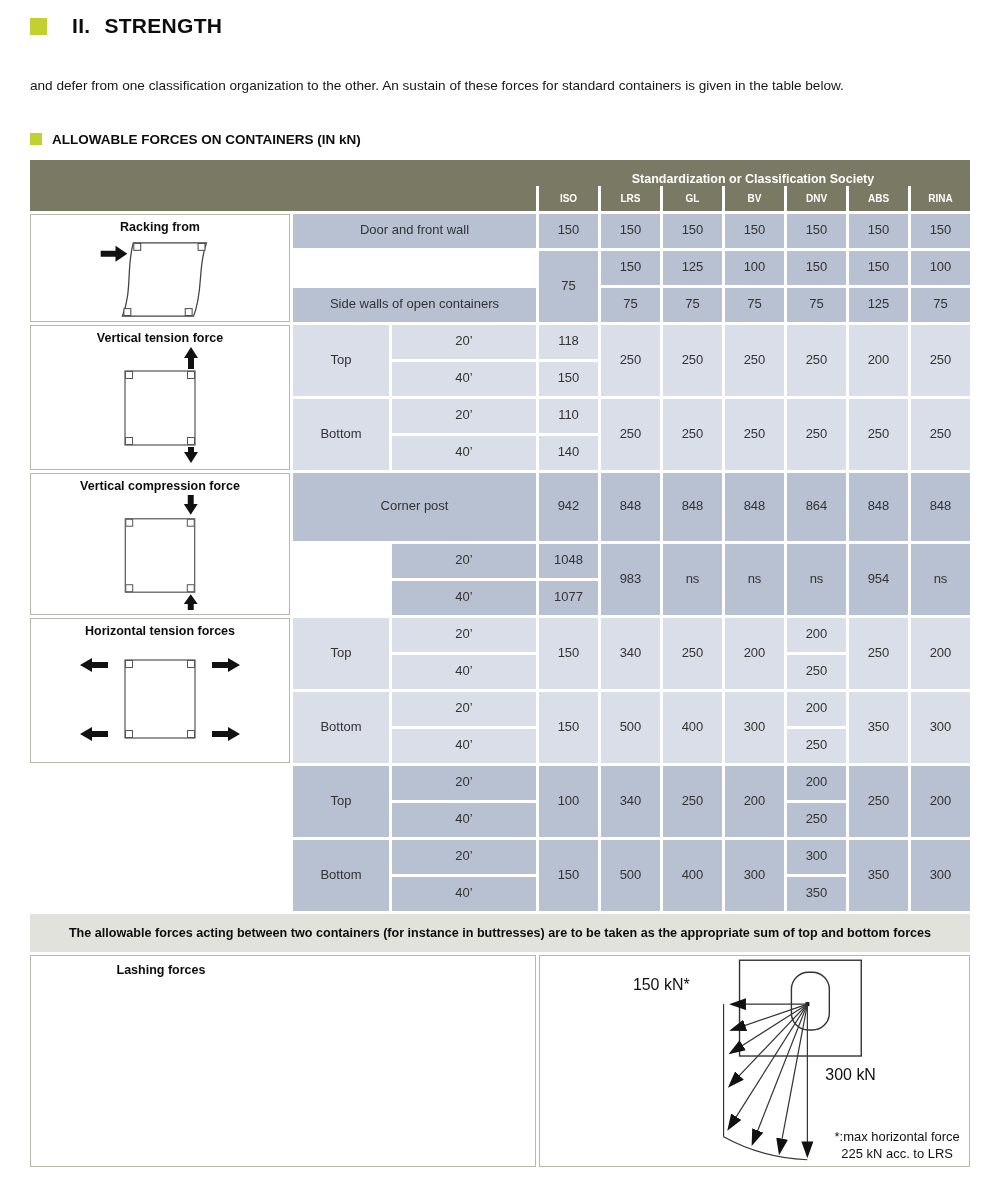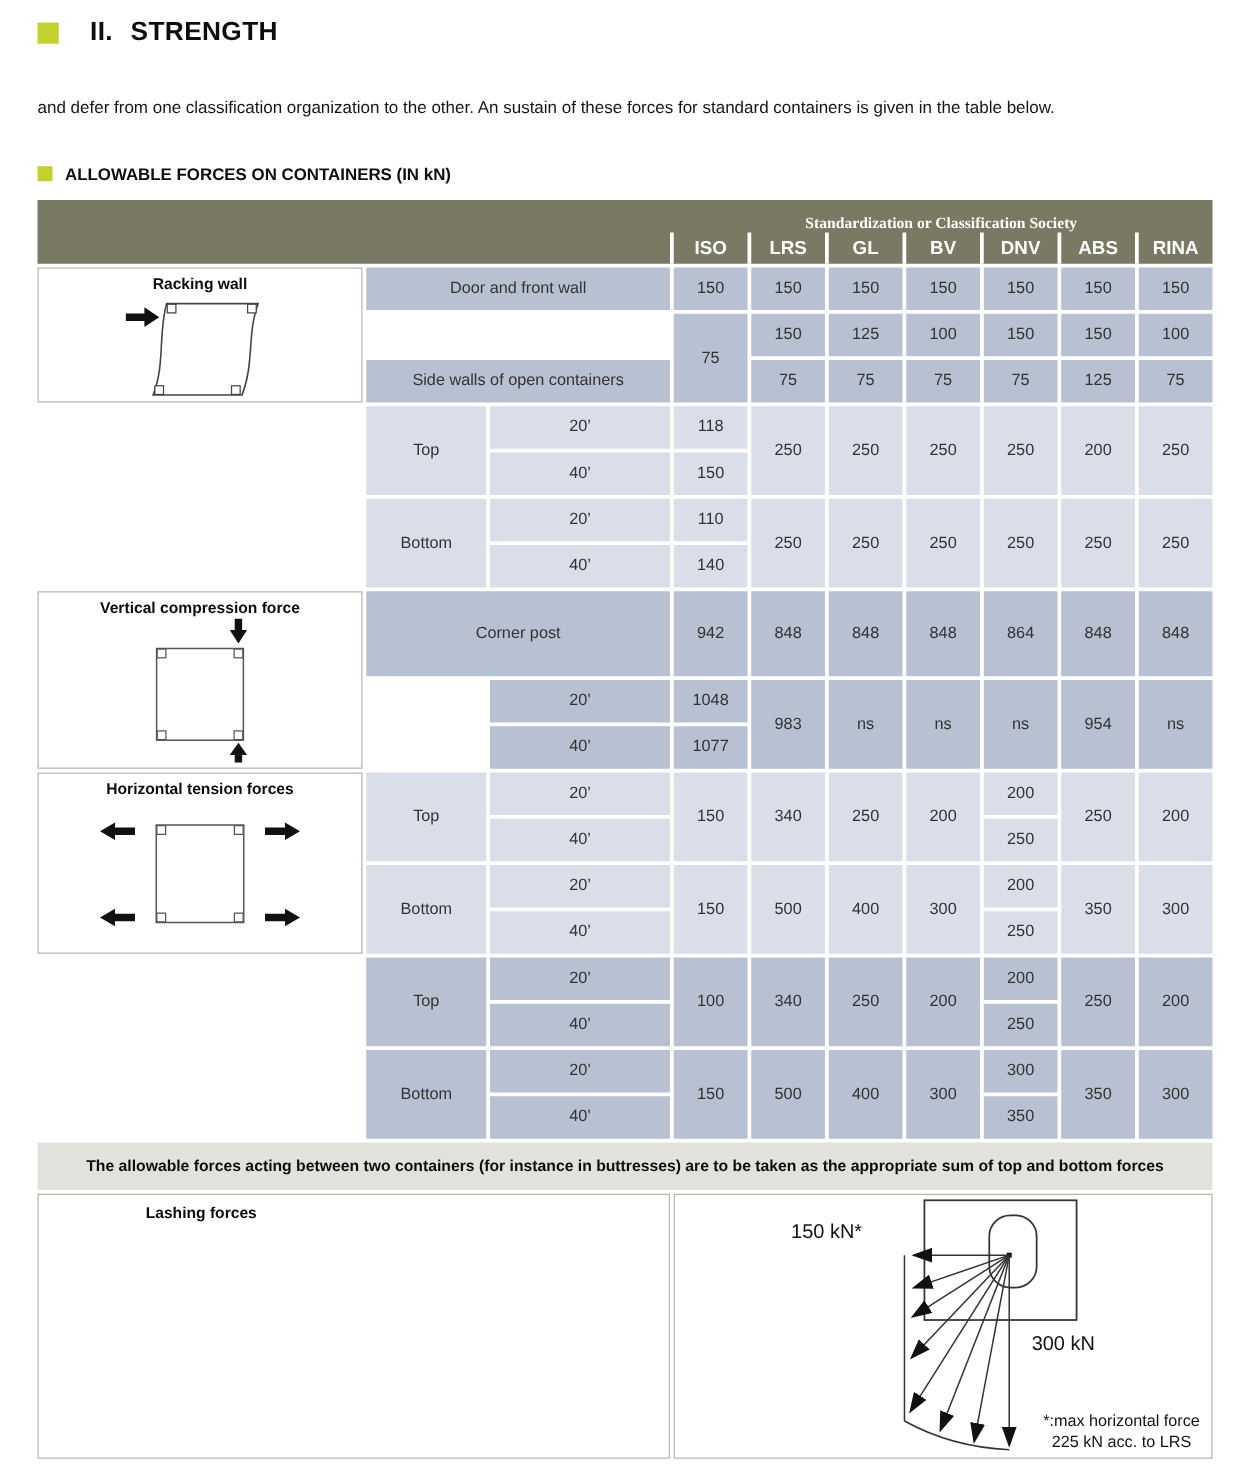--- a/index.html
+++ b/index.html
@@ -20,25 +20,25 @@
   .intro { margin-top:37px; font-size:13.6px; line-height:1.6; color:#161616; }
 
   .section-row { display:flex; align-items:center; gap:10px; margin-top:35px; }
   .sq-sm { width:12px; height:12px; background:#c3d130; flex:0 0 auto; }
   .section-text { font-size:13.5px; font-weight:bold; color:#0d0d0d; }
 
   .tbl { margin-top:13px; width:940px; }
 
   
   .thead { background:#7a7963; color:#fff; font-weight:bold; }
-  .thead-top { height:26px; display:flex; align-items:flex-end;font-family:Liberation Serif, serif; }
+  .thead-top { height:26px; display:flex; align-items:flex-end; }
   .thead-top span { margin-left:506px; width:434px; text-align:center; font-size:12.5px; }
   .thead-cols { display:flex; height:25px; }
   .thead-spacer { width:506px; }
-  .hcol { flex:1; border-left:3px solid #fff; display:flex; align-items:center; justify-content:center; font-size:15px; }
+  .hcol { flex:1; border-left:3px solid #fff; display:flex; align-items:center; justify-content:center; font-size:10px; }
 
   
   .grid {
     display:grid; margin-top:3px;
     grid-template-columns: 260px 96px 144px repeat(7, 1fr);
     grid-template-rows: repeat(7,34px) 68px repeat(10,34px) 38px 212px;
     gap:3px; background:#fff;
   }
   .c { display:flex; align-items:center; justify-content:center; text-align:center;
        font-size:13px; color:#333; line-height:1.15; }
@@ -89,21 +89,21 @@
         <div class="hcol">BV</div>
         <div class="hcol">DNV</div>
         <div class="hcol">ABS</div>
         <div class="hcol">RINA</div>
       </div>
     </div>
 
     <div class="grid">
 
       <div class="diag" style="grid-area:1/1/4/2">
-        <div class="dtitle">Racking wall</div>
+        <div class="dtitle">Racking from</div>
         <svg width="170" height="88" viewBox="0 0 170 88">
           <path d="M58,9 L132,9 C123,33 129,58 119,83 L47,83 C57,58 51,33 58,9 Z" fill="#fff" stroke="#444" stroke-width="1.3"></path>
           <rect x="58.5" y="9.5" width="7" height="7" fill="#fff" stroke="#444"></rect>
           <rect x="123.5" y="9.5" width="7" height="7" fill="#fff" stroke="#444"></rect>
           <rect x="110.5" y="75.5" width="7" height="7" fill="#fff" stroke="#444"></rect>
           <rect x="48.5" y="75.5" width="7" height="7" fill="#fff" stroke="#444"></rect>
           <polygon points="25,17 40,17 40,12 52,20 40,28 40,23 25,23" fill="#111"></polygon>
         </svg>
       </div>
       <div class="c m" style="grid-area:1/2/2/4">Door and front wall</div>
@@ -124,20 +124,32 @@
       <div class="c m" style="grid-area:2/10/3/11">100</div>
 
       <div class="c m" style="grid-area:3/2/4/4">Side walls of open containers</div>
       <div class="c m" style="grid-area:3/5/4/6">75</div>
       <div class="c m" style="grid-area:3/6/4/7">75</div>
       <div class="c m" style="grid-area:3/7/4/8">75</div>
       <div class="c m" style="grid-area:3/8/4/9">75</div>
       <div class="c m" style="grid-area:3/9/4/10">125</div>
       <div class="c m" style="grid-area:3/10/4/11">75</div>
 
+      <div class="diag" style="grid-area:4/1/8/2">
+        <div class="dtitle">Vertical tension force</div>
+        <svg width="170" height="122" viewBox="0 0 170 122">
+          <rect x="50" y="26" width="70" height="74" fill="#fff" stroke="#555" stroke-width="1.2"></rect>
+          <rect x="50.5" y="26.5" width="7" height="7" fill="#fff" stroke="#555"></rect>
+          <rect x="112.5" y="26.5" width="7" height="7" fill="#fff" stroke="#555"></rect>
+          <rect x="50.5" y="92.5" width="7" height="7" fill="#fff" stroke="#555"></rect>
+          <rect x="112.5" y="92.5" width="7" height="7" fill="#fff" stroke="#555"></rect>
+          <polygon points="116,2 123,13 119,13 119,24 113,24 113,13 109,13" fill="#111"></polygon>
+          <polygon points="113,102 119,102 119,107 123,107 116,118 109,107 113,107" fill="#111"></polygon>
+        </svg>
+      </div>
       <div class="c l" style="grid-area:4/2/6/3">Top</div>
       <div class="c l" style="grid-area:4/3/5/4">20’</div>
       <div class="c l" style="grid-area:4/4/5/5">118</div>
       <div class="c l" style="grid-area:4/5/6/6">250</div>
       <div class="c l" style="grid-area:4/6/6/7">250</div>
       <div class="c l" style="grid-area:4/7/6/8">250</div>
       <div class="c l" style="grid-area:4/8/6/9">250</div>
       <div class="c l" style="grid-area:4/9/6/10">200</div>
       <div class="c l" style="grid-area:4/10/6/11">250</div>
       <div class="c l" style="grid-area:5/3/6/4">40’</div>

